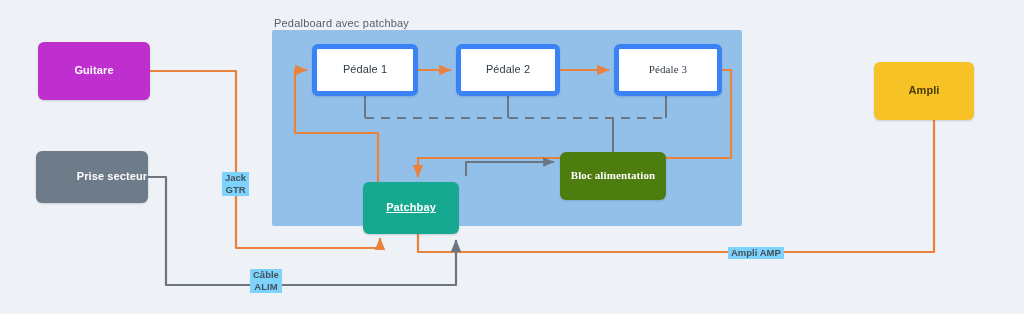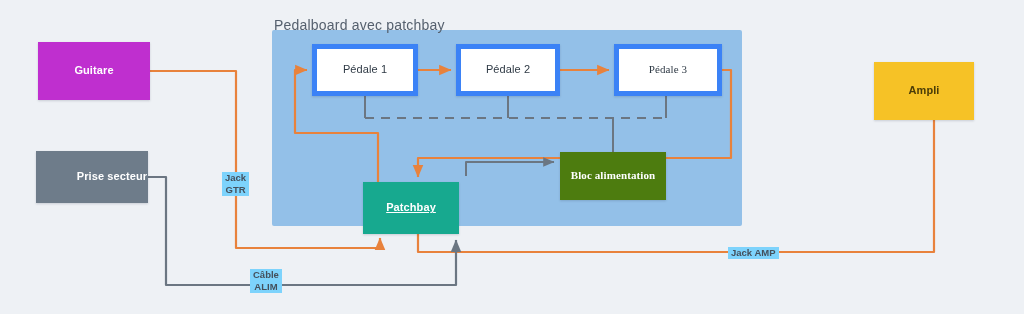--- a/index.html
+++ b/index.html
@@ -27,35 +27,35 @@
   }
 
   
   .group-box {
     position: absolute;
     background: #93c0e8;
     border-radius: 2px;
   }
   .group-label {
     position: absolute;
-    font-size: 14px;
+    font-size: 11px;
     color: #55606e;
     letter-spacing: .2px;
     white-space: nowrap;
     text-align: right;
   }
 
   
   .node {
     position: absolute;
     box-sizing: border-box;
     display: flex;
     align-items: center;
     justify-content: center;
-    border-radius: 0;
+    border-radius: 6px;
     text-align: center;
     line-height: 1.2;
     font-size: 11px;
     font-weight: 600;
     letter-spacing: .1px;
     box-shadow: 0 1px 2px rgba(40,50,70,.18);
   }
   .node.white {
     background: #ffffff;
     color: #2f3a45;
@@ -155,17 +155,17 @@
   <div id="edge-labels">
       <div class="edge-label" style="left: 222px; top: 172px;">
         <div>Jack</div>
         <div>GTR</div>
       </div>
       <div class="edge-label" style="left: 250px; top: 269px;">
         <div>Câble</div>
         <div>ALIM</div>
       </div>
       <div class="edge-label" style="left: 728px; top: 247px;">
-        <div>Jack AMP</div>
+        <div>Ampli AMP</div>
       </div>
     </div>
 
 </div>
 
 </body></html>

